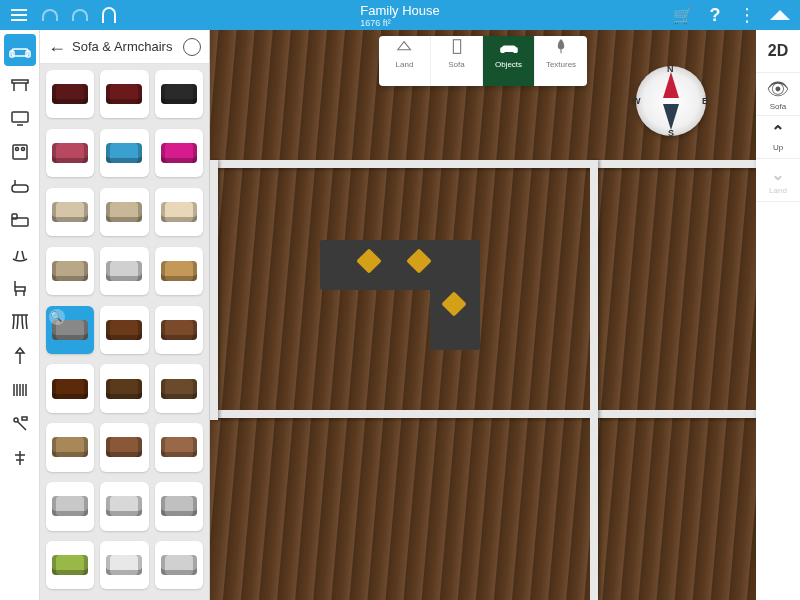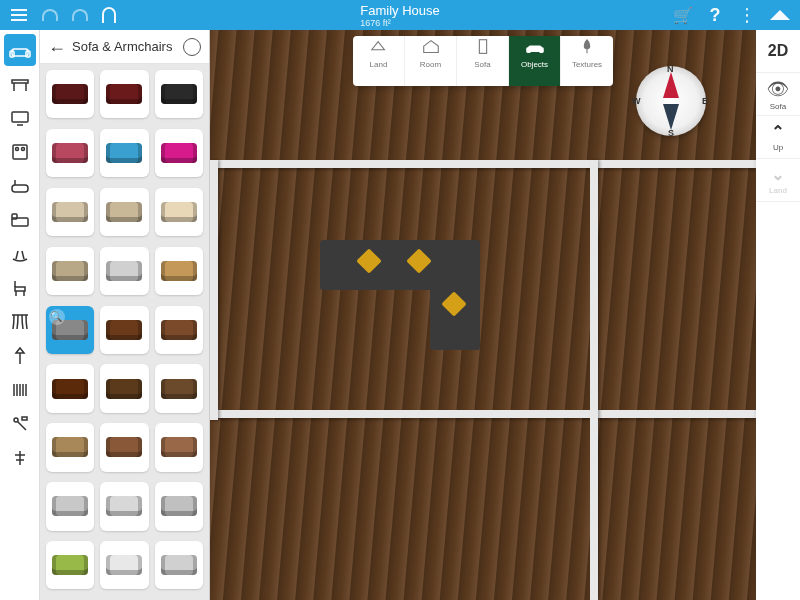--- a/index.html
+++ b/index.html
@@ -292,28 +292,20 @@
           <div class="tic">
             <svg viewBox="0 0 22 22">
               <path d="M3 14 L10 5 L17 14 Z"></path>
             </svg>
           </div>
           <span>Land</span>
         </div>
         <div class="tool">
           <div class="tic">
             <svg viewBox="0 0 22 22">
-              <path d="M3 10 L11 4 L19 10 L19 17 L3 17 Z"></path>
-            </svg>
-          </div>
-          <span>Room</span>
-        </div>
-        <div class="tool">
-          <div class="tic">
-            <svg viewBox="0 0 22 22">
               <rect x="7" y="3" width="8" height="15"></rect>
             </svg>
           </div>
           <span>Sofa</span>
         </div>
         <div class="tool active">
           <div class="tic">
             <svg viewBox="0 0 22 22">
               <rect x="4" y="10" width="14" height="6" rx="2" fill="currentColor"></rect>
               <rect x="2" y="12" width="4" height="5" rx="1" fill="currentColor"></rect>

